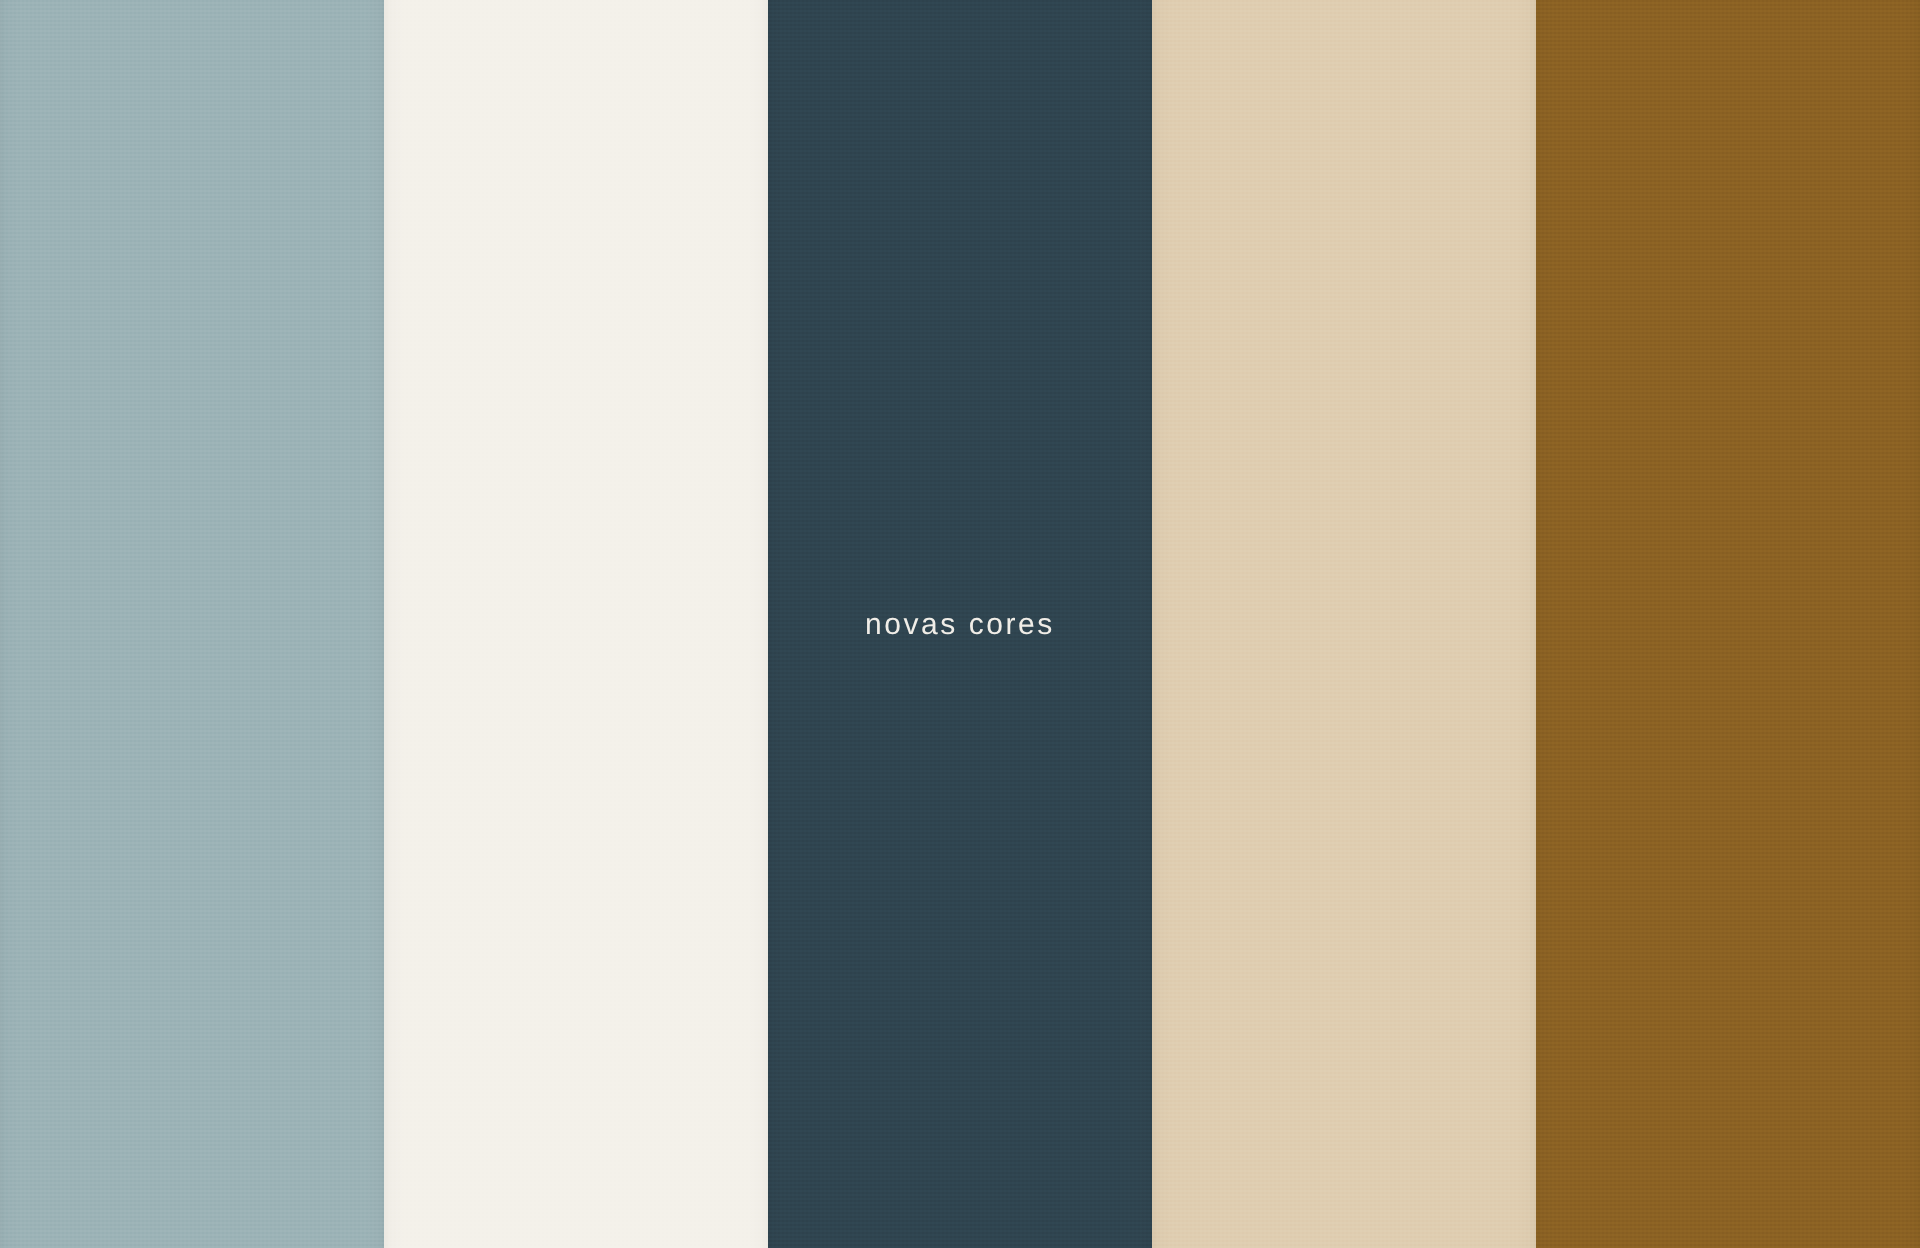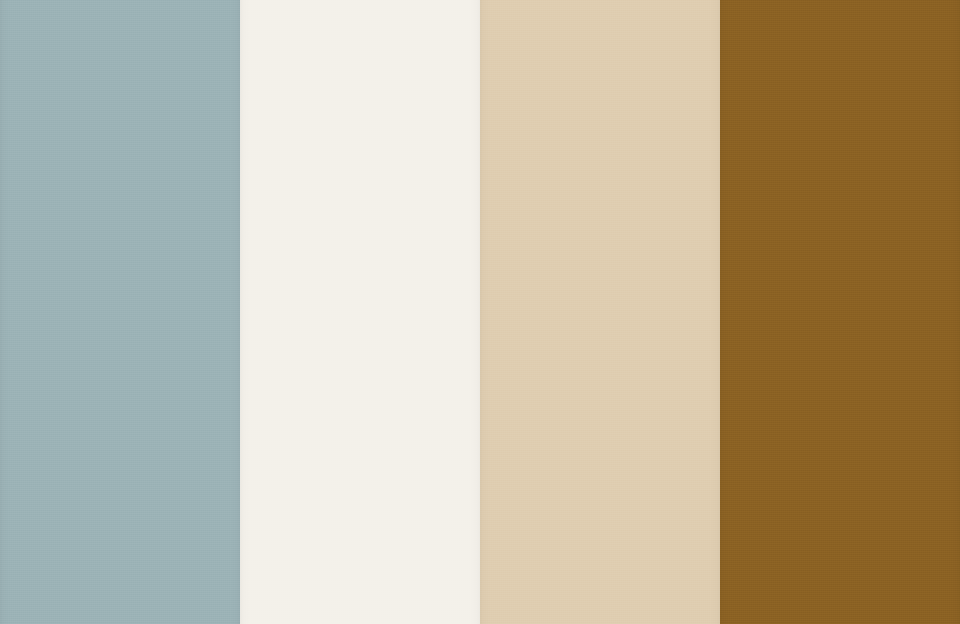--- a/index.html
+++ b/index.html
@@ -83,18 +83,21 @@
 </style>
 </head>
 <body style="width: 960px; height: 624px; background: rgb(47, 68, 79);">
 
 <div id="palette-canvas">
 
   <div class="color-stripe" style="background-color: rgb(155, 178, 182);"></div>
 
   <div class="color-stripe" style="background-color: rgb(244, 241, 234);"></div>
 
+  <div class="color-stripe" style="background-color: rgb(47, 68, 79);">
+    <span class="palette-caption" style="color: rgb(240, 237, 231);">novas cores</span>
+  </div>
 
   <div class="color-stripe" style="background-color: rgb(223, 205, 176);"></div>
 
   <div class="color-stripe" style="background-color: rgb(138, 97, 35);"></div>
 
 </div>
 
 </body></html>

